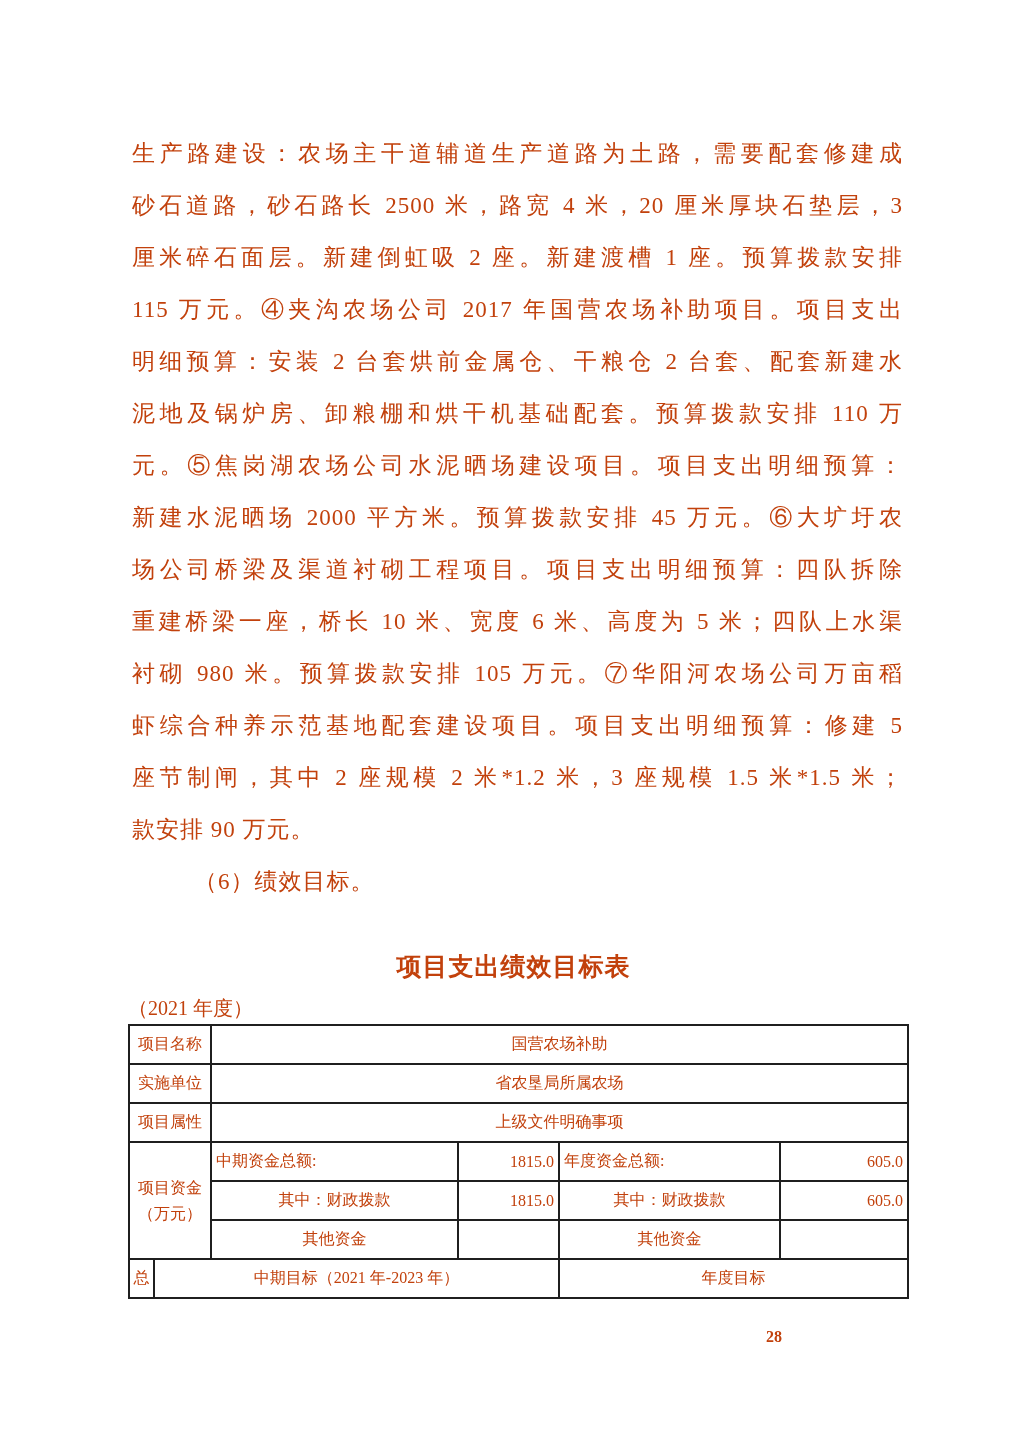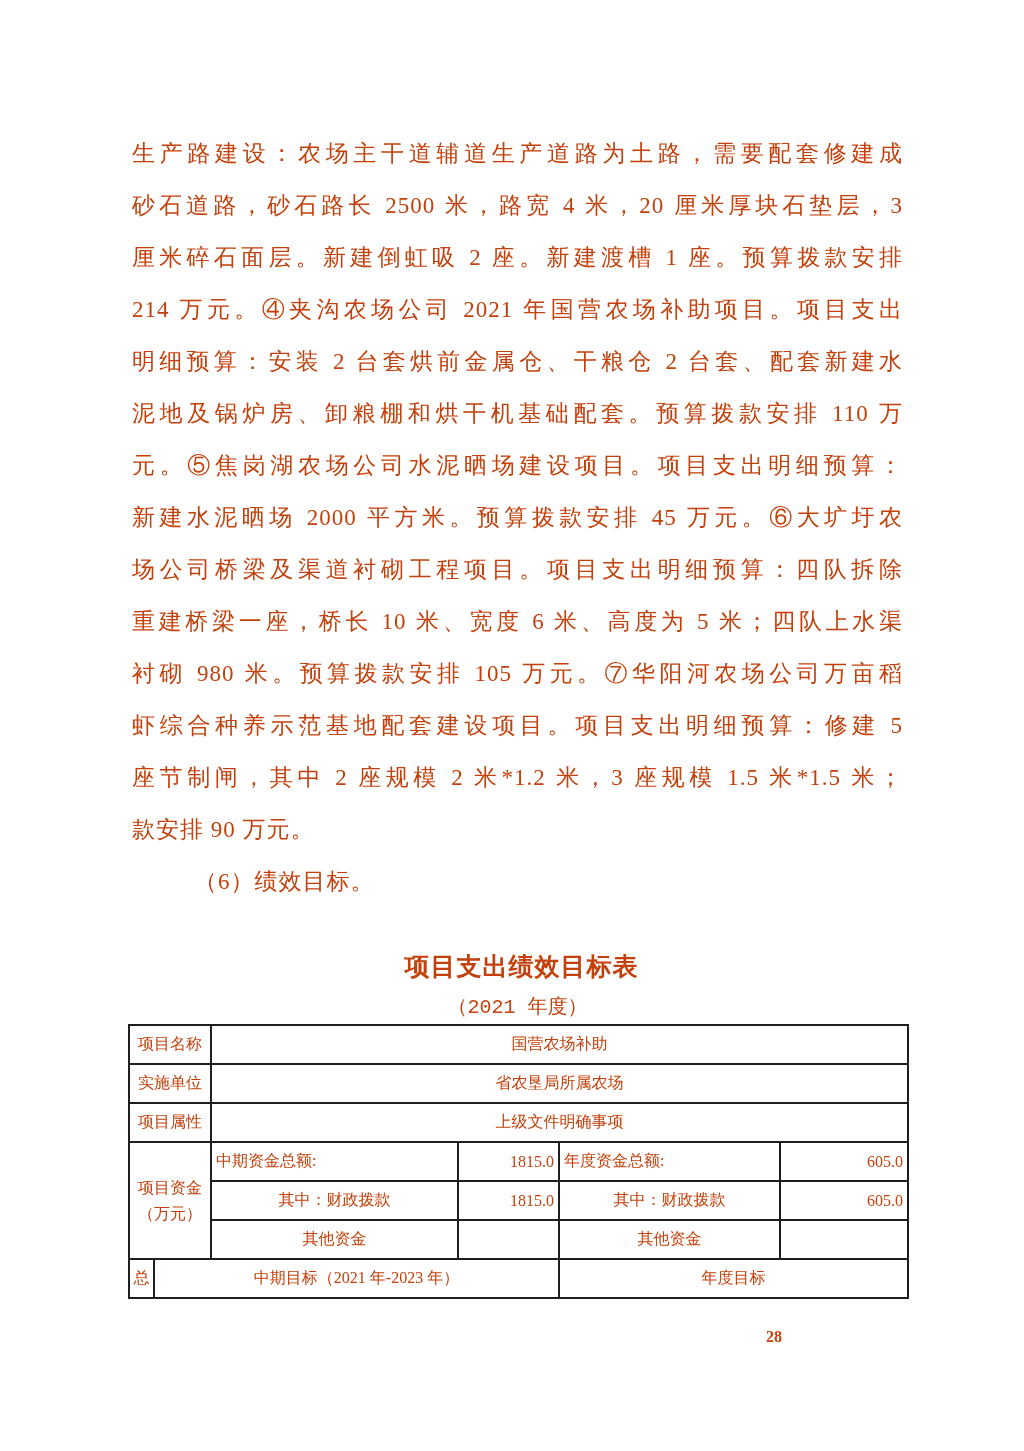--- a/index.html
+++ b/index.html
@@ -16,30 +16,30 @@
     position:absolute;
     left:132px; top:128px; width:771px;
     font-size:23px;
     line-height:52px;
     letter-spacing:1px;
   }
   .line { min-height:52px; }
   .line.fill { text-align:justify; text-align-last:justify; -moz-text-align-last:justify; }
   .line.indent { text-indent:62px; }
   .tbl-title {
-    position:absolute; left:132px; top:952px; width:779px;
+    position:absolute; left:124px; top:952px; width:779px;
     text-align:center;
     font-size:25px; line-height:30px;
     font-weight:700;
     letter-spacing:1px;
   }
   .tbl-sub {
     position:absolute; left:128px; top:995px; width:779px;
-    text-align:center;
-    font-size:20px; line-height:26px;font-family:Liberation Mono, monospace;
+    text-align:left;
+    font-size:20px; line-height:26px;
   }
   table.target-table {
     position:absolute; left:128px; top:1024px;
     width:779px;
     border-collapse:collapse;
     table-layout:fixed;
   }
   table.target-table td {
     border:2px solid #1f1f1f;
     font-size:16px;
@@ -60,21 +60,21 @@
 </style>
 </head>
 <body>
 
 <div class="page">
 
   <div class="body-text">
     <div class="line fill">生产路建设：农场主干道辅道生产道路为土路，需要配套修建成</div>
     <div class="line fill">砂石道路，砂石路长 2500 米，路宽 4 米，20 厘米厚块石垫层，3</div>
     <div class="line fill">厘米碎石面层。新建倒虹吸 2 座。新建渡槽 1 座。预算拨款安排</div>
-    <div class="line fill">214 万元。④夹沟农场公司 2021 年国营农场补助项目。项目支出</div>
+    <div class="line fill">115 万元。④夹沟农场公司 2017 年国营农场补助项目。项目支出</div>
     <div class="line fill">明细预算：安装 2 台套烘前金属仓、干粮仓 2 台套、配套新建水</div>
     <div class="line fill">泥地及锅炉房、卸粮棚和烘干机基础配套。预算拨款安排 110 万</div>
     <div class="line fill">元。⑤焦岗湖农场公司水泥晒场建设项目。项目支出明细预算：</div>
     <div class="line fill">新建水泥晒场 2000 平方米。预算拨款安排 45 万元。⑥大圹圩农</div>
     <div class="line fill">场公司桥梁及渠道衬砌工程项目。项目支出明细预算：四队拆除</div>
     <div class="line fill">重建桥梁一座，桥长 10 米、宽度 6 米、高度为 5 米；四队上水渠</div>
     <div class="line fill">衬砌 980 米。预算拨款安排 105 万元。⑦华阳河农场公司万亩稻</div>
     <div class="line fill">虾综合种养示范基地配套建设项目。项目支出明细预算：修建 5</div>
     <div class="line fill">座节制闸，其中 2 座规模 2 米*1.2 米，3 座规模 1.5 米*1.5 米；</div>
     <div class="line">款安排 90 万元。</div>

